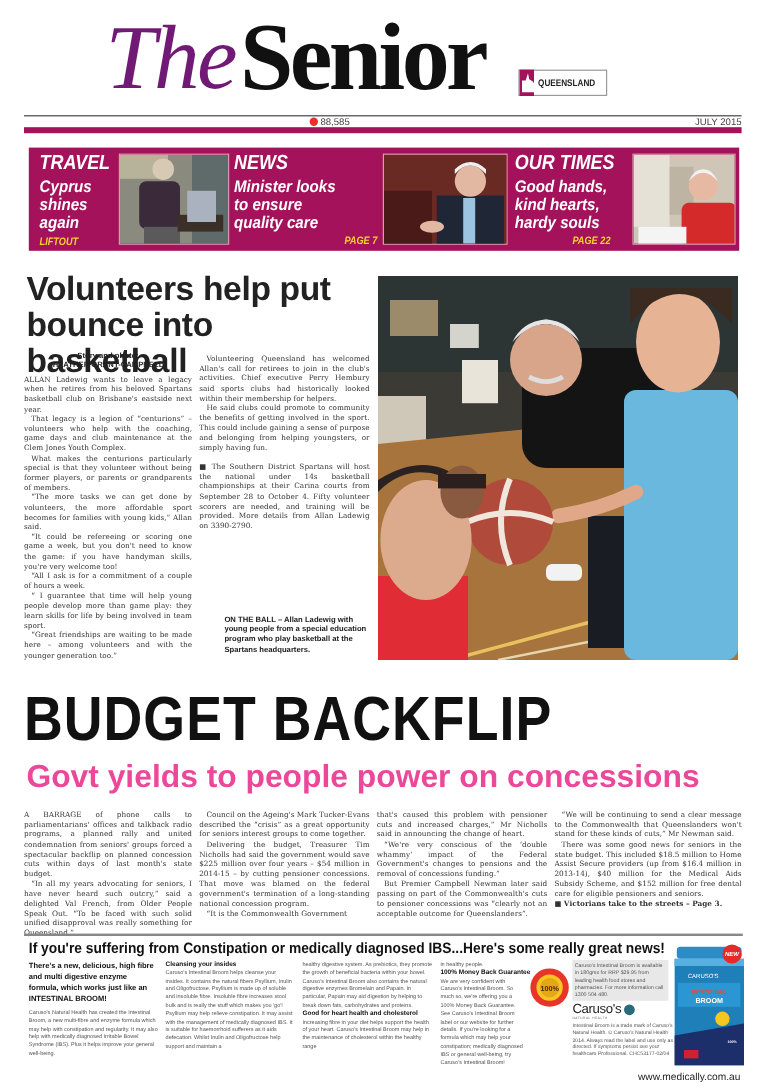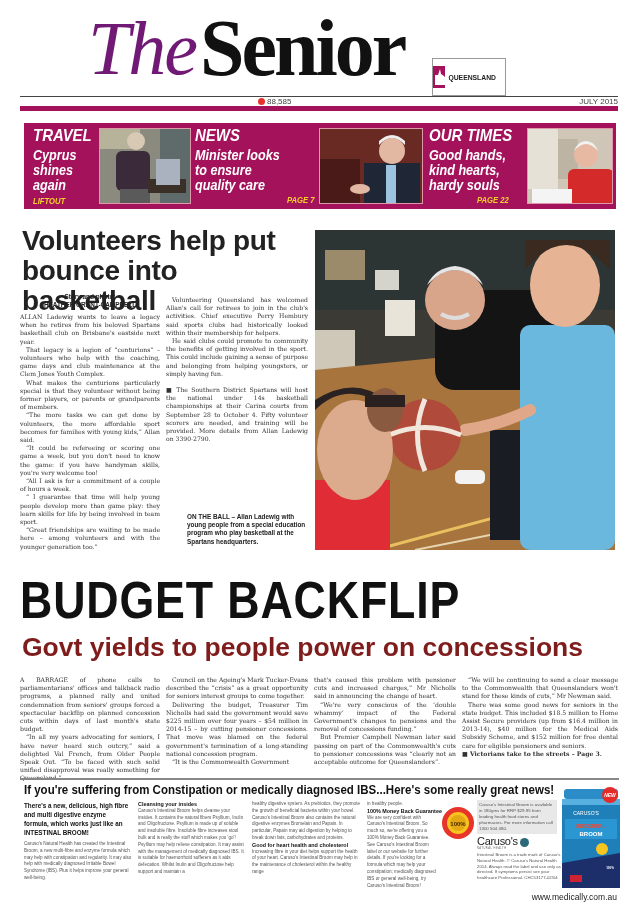--- a/index.html
+++ b/index.html
@@ -3,21 +3,21 @@
 <meta charset="utf-8">
 <style>
   * { box-sizing: border-box; margin: 0; padding: 0; }
   html, body { width: 639px; height: 909px; background: #fff; overflow: hidden; }
   body { position: relative; font-family: "DejaVu Serif", serif; color: #222; }
 
   
   .masthead { position: absolute; left: 0; top: 0; width: 639px; height: 112px; }
   .logo-the { position: absolute; left: 88px; top: 8px; font-family: "Liberation Serif", serif; font-style: italic; font-size: 76px; line-height: 80px; color: #701a75; letter-spacing: -2px; }
   .logo-senior { position: absolute; left: 200px; top: 8px; font-family: Liberation Serif, serif; font-weight: 700; font-size: 80px; line-height: 80px; color: #111; letter-spacing: -3px; }
-  .state-badge { position: absolute; left: 432px; top: 58px; width: 74px; height: 38px; border: 1px solid #999; display: flex; align-items: center; background: #fff; }
+  .state-badge { position: absolute; left: 432px; top: 58px; width: 74px; height: 22px; border: 1px solid #999; display: flex; align-items: center; background: #fff; }
   .state-badge .qmap { width: 18px; height: 22px; background: #a3125a; position: relative; }
   .state-badge .qmap svg { position: absolute; left: 2px; top: 3px; }
   .state-badge .qname { font-family: "Liberation Sans", sans-serif; font-size: 8px; font-weight: 700; padding-left: 4px; color: #222; transform: scaleX(0.85); transform-origin: left center; }
   .rule-thin { position: absolute; left: 20px; top: 96px; width: 598px; height: 1px; background: #444; }
   .circ { position: absolute; left: 258px; top: 97px; display: flex; align-items: center; font-family: "Liberation Sans", sans-serif; font-size: 8px; color: #444; }
   .circ .dot { width: 7px; height: 7px; border-radius: 50%; background: #e8312d; margin-right: 2px; }
   .dateline { position: absolute; right: 21px; top: 97px; font-family: "Liberation Sans", sans-serif; font-size: 8px; color: #444; }
   .rule-mag { position: absolute; left: 20px; top: 106px; width: 598px; height: 5px; background: #a3125a; }
 
   
@@ -32,21 +32,21 @@
   .byline { position: absolute; left: 20px; top: 293px; width: 140px; text-align: center; font-family: "Liberation Sans", sans-serif; font-weight: 700; font-size: 6.4px; line-height: 8px; color: #222; }
   .col { position: absolute; font-family: "DejaVu Serif", serif; font-size: 6.1px; line-height: 8.2px; color: #333; text-align: justify; }
   .col p { text-indent: 6px; }
   .col p.noind { text-indent: 0; }
   .col p.bullet { text-indent: 0; margin-top: 8px; }
   .caption { position: absolute; left: 187px; top: 513px; width: 128px; font-family: "Liberation Sans", sans-serif; font-weight: 700; font-size: 6.4px; line-height: 8.2px; color: #222; }
   .photo-main { position: absolute; left: 315px; top: 230px; width: 300px; height: 320px; overflow: hidden; background: #6a4a2a; }
 
   
   .big-head { position: absolute; left: 20px; top: 572px; width: 600px; font-family: "Liberation Sans", sans-serif; font-weight: 700; font-size: 52px; line-height: 56px; color: #111; letter-spacing: 1px; transform: scaleX(0.86); transform-origin: left top; }
-  .sub-head { position: absolute; left: 22px; top: 632px; width: 600px; font-family: "Liberation Sans", sans-serif; font-size: 26.5px; line-height: 30px; color: #7f1d1d; }
+  .sub-head { position: absolute; left: 22px; top: 632px; width: 600px; font-family: "Liberation Sans", sans-serif; font-size: 26.5px; line-height: 30px; color: #ec4899; }
 
   .rule-gray { position: absolute; left: 20px; top: 778px; width: 599px; height: 2px; background: #888; }
 
   
   .ad-head { position: absolute; left: 24px; top: 782px; width: 520px; font-family: "Liberation Sans", sans-serif; font-weight: 700; font-size: 12.5px; line-height: 16px; color: #111; transform: scaleX(0.92); transform-origin: left top; white-space: nowrap; }
   .ad-col { position: absolute; font-family: "Liberation Sans", sans-serif; font-size: 4.6px; line-height: 6.8px; color: #555; }
   .ad-col .b { font-weight: 700; color: #111; font-size: 5.4px; }
   .ad-col .lead { font-weight: 700; color: #111; font-size: 6.3px; line-height: 9px; }
   .ad-info { position: absolute; left: 477px; top: 800px; width: 80px; background: #e8e8e8; padding: 2px; font-family: "Liberation Sans", sans-serif; font-size: 4.4px; line-height: 6px; color: #555; }
   .carusos { position: absolute; left: 477px; top: 835px; font-family: "Liberation Sans", sans-serif; font-size: 11px; font-weight: 400; color: #222; letter-spacing: -0.3px; }

